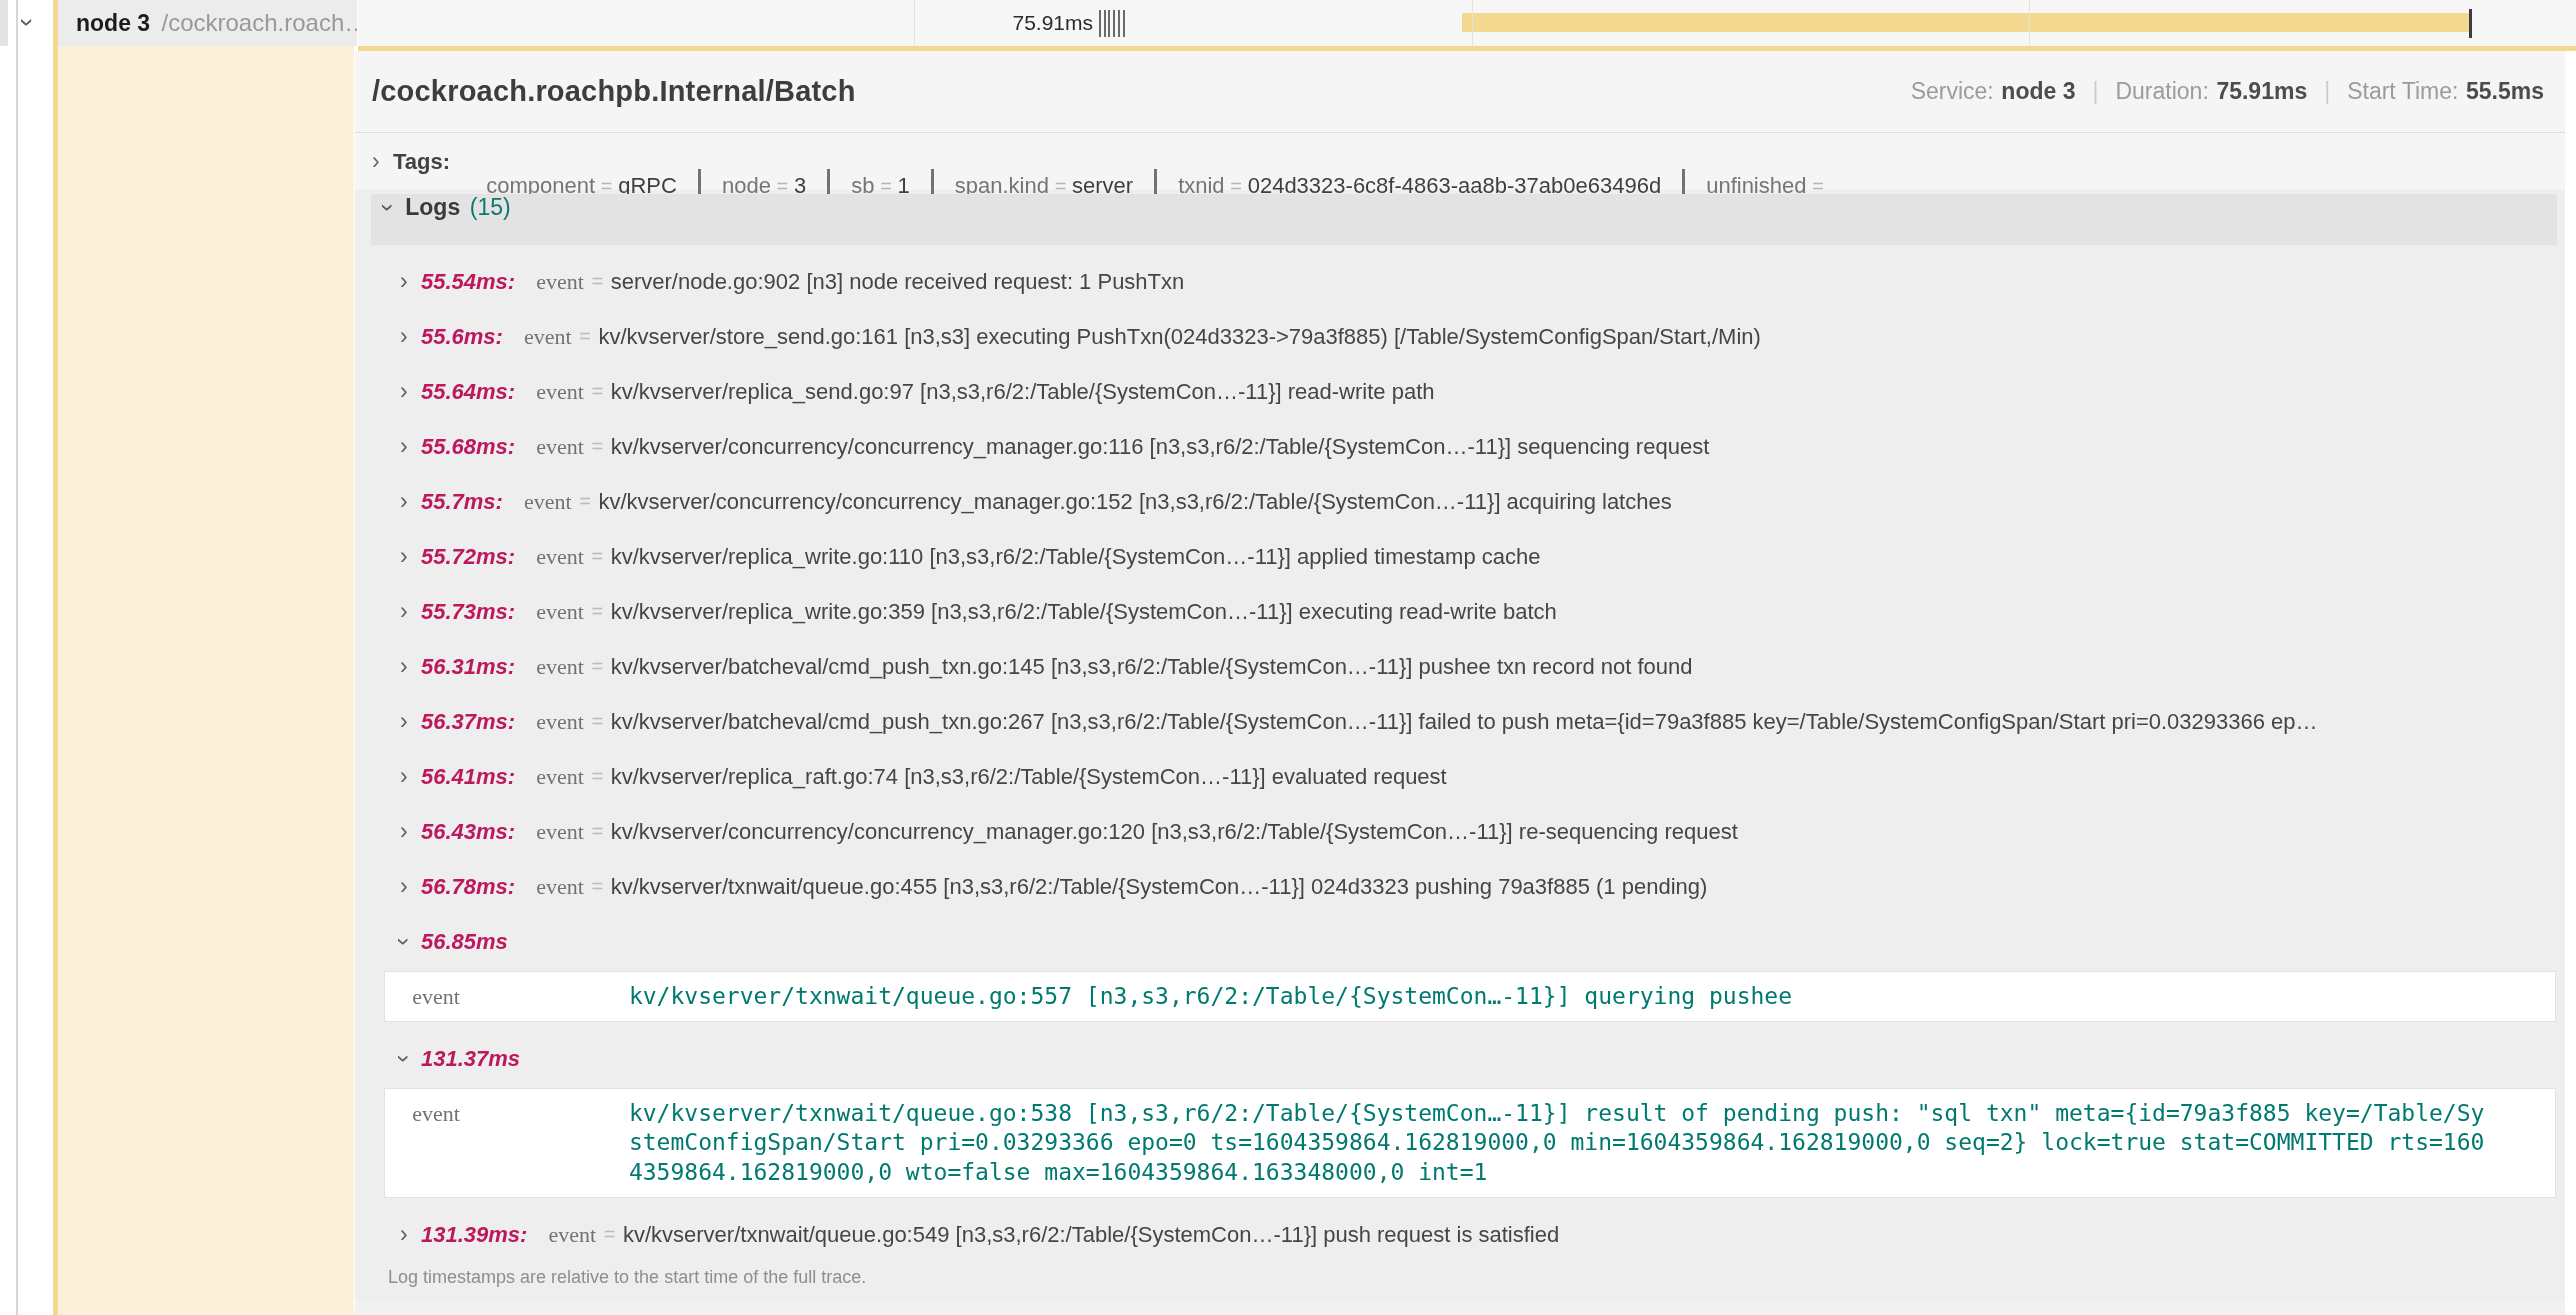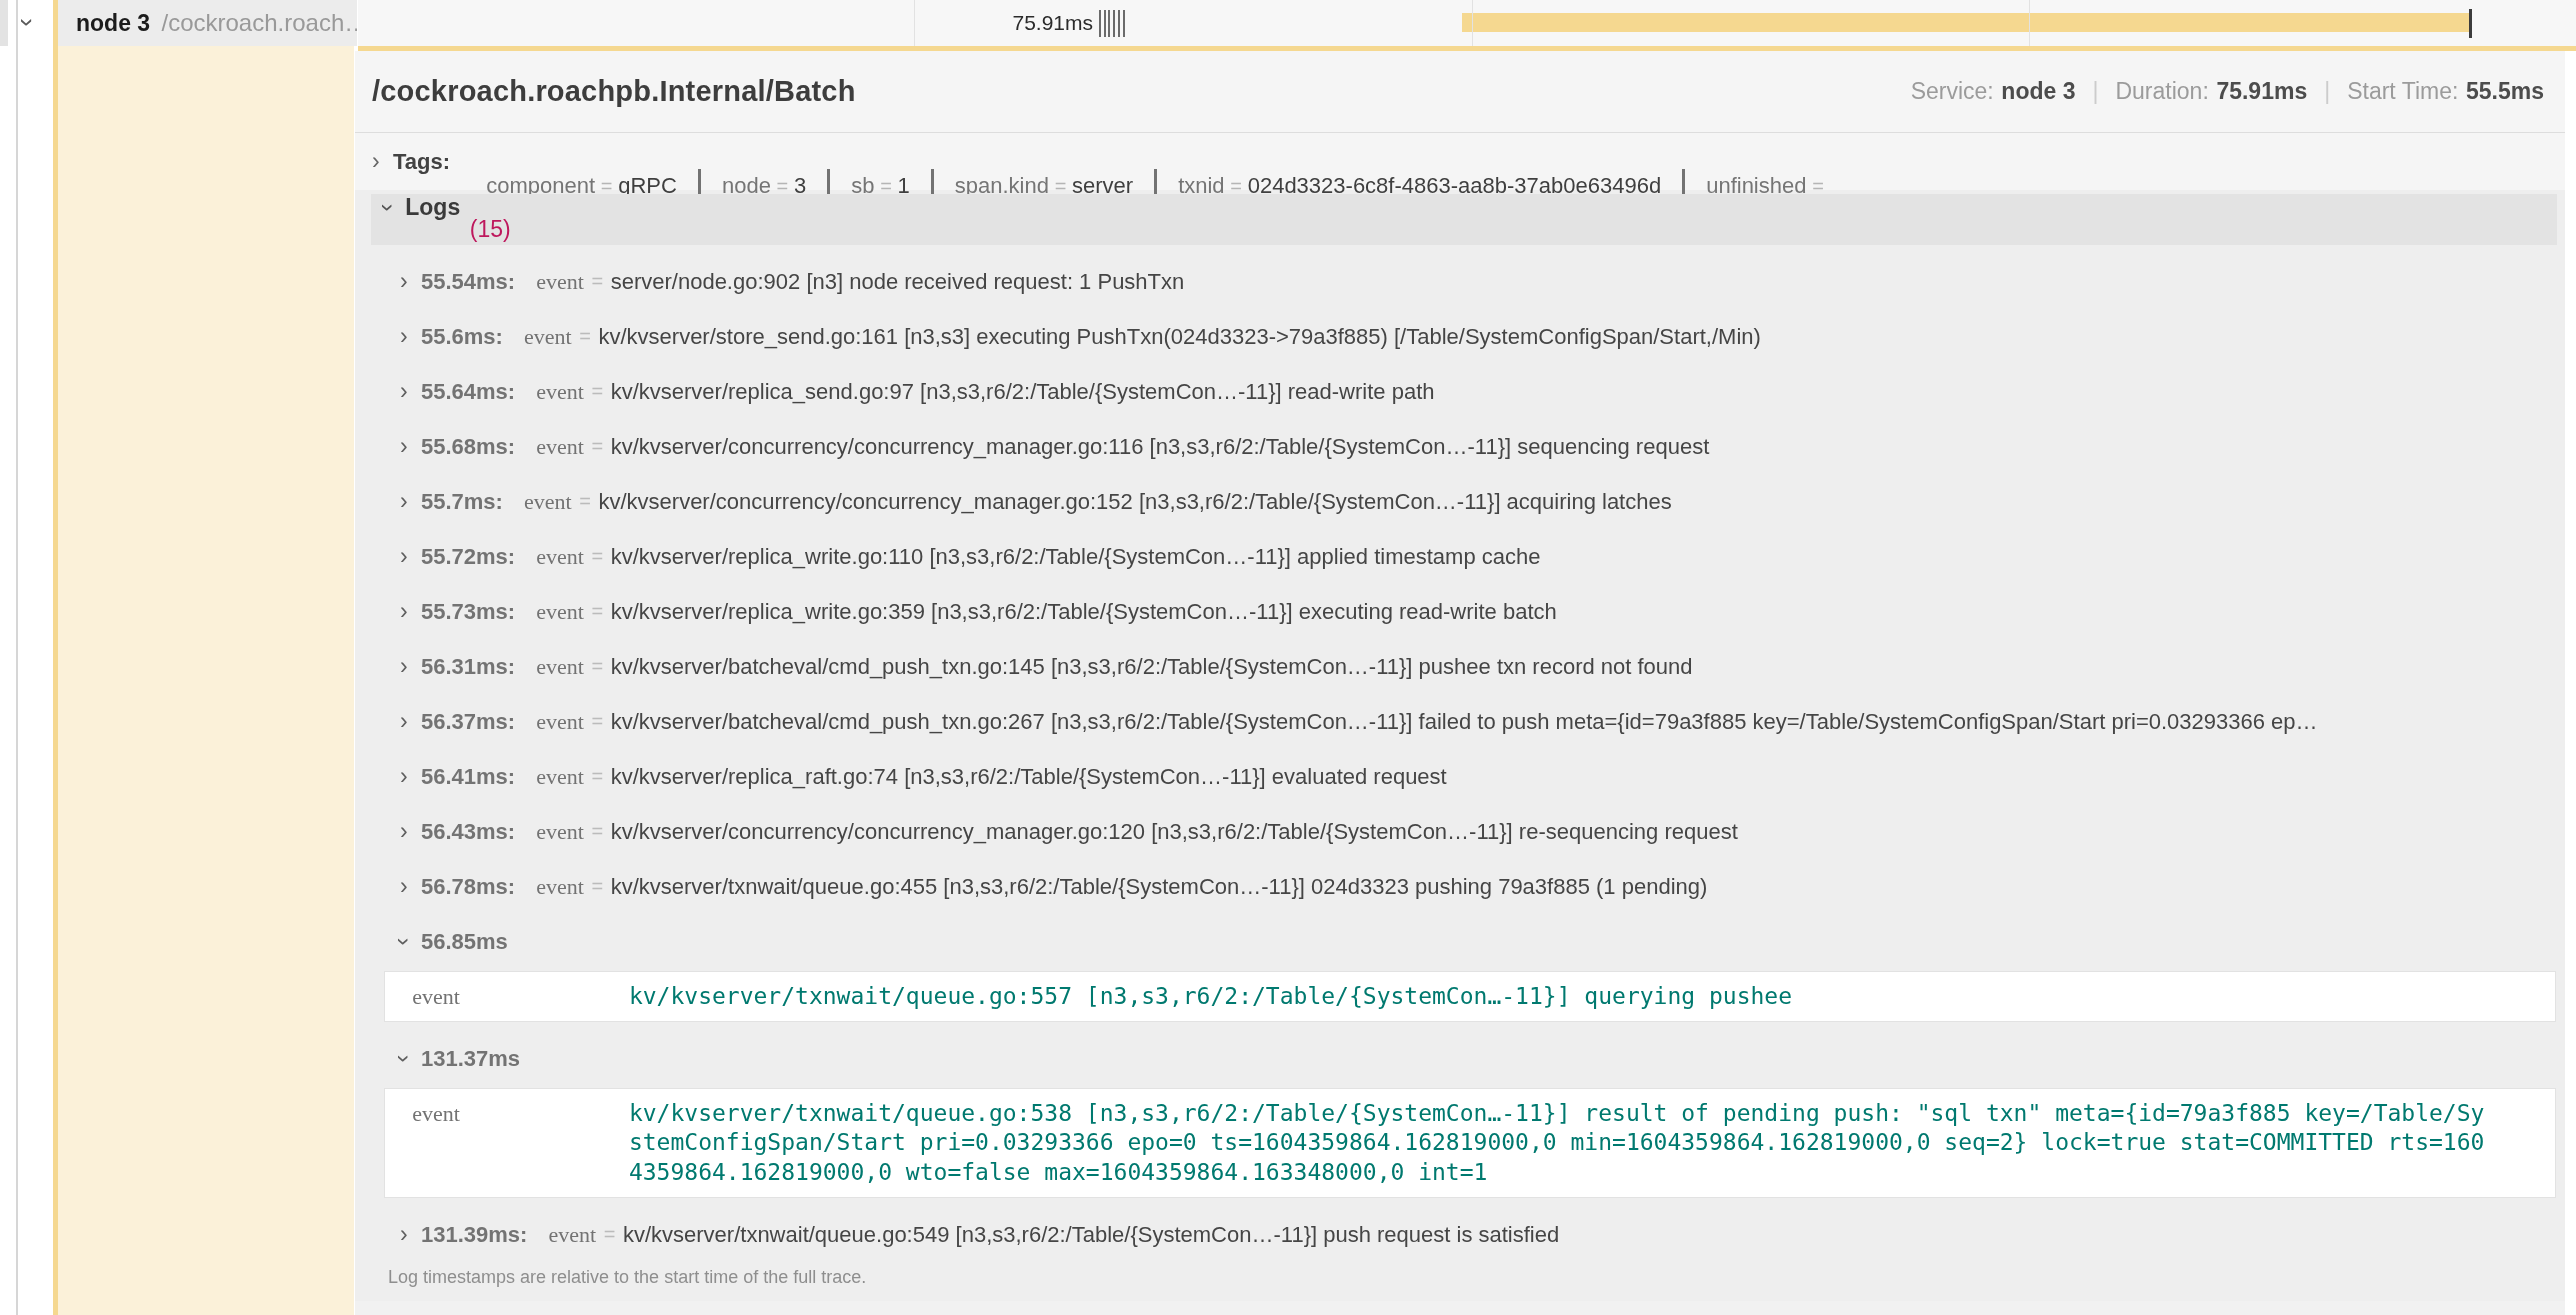--- a/index.html
+++ b/index.html
@@ -48,28 +48,28 @@
   .tag-item + .tag-item{border-left:3px solid #737373;}
   .tag-key{color:#757575;}
   .tag-eq{color:#b5b5b5;margin:0 5.7px;font-size:20px;}
   .tag-val{color:#3f3f3f;}
 
   .logs-section{margin:3.8px 7.6px 0 16px;display:flex;flex-direction:column;flex:1;min-height:0;}
   .logs-header{height:51px;background:#e3e3e3;display:flex;align-items:flex-start;padding-left:13.3px;
     font-size:23px;color:#3a3a3a;}
   .logs-header .chev{font-size:23px;color:#555;margin-right:13.3px;transform:rotate(90deg);display:inline-block;}
   .logs-title{font-weight:bold;margin-right:9.5px;}
-  .logs-count{color:#be185d;font-weight:normal;margin-top:22px;}
+  .logs-count{color:#0f766e;font-weight:normal;}
   .log-list{padding-top:9.5px;flex:1;overflow:hidden;}
 
   .log-row{height:55px;display:flex;align-items:center;padding-left:29px;font-size:22px;
     white-space:nowrap;overflow:hidden;}
   .log-row .chev{font-size:23px;color:#5f5f5f;margin-right:13.3px;flex:0 0 auto;display:inline-block;}
   .log-row .chev.open{transform:rotate(90deg);}
-  .log-ts{font-weight:bold;color:#737373;margin-right:21px;}
+  .log-ts{font-weight:bold;color:#be185d;margin-right:21px;font-style:italic;}
   .log-fld{color:#737373;margin-right:7.6px;font-family:Liberation Serif, serif;}
   .log-eq{color:#bbbbbb;margin-right:7.6px;font-size:20px;}
   .log-val{color:#454545;}
 
   .log-detail{background:#ffffff;border:1px solid #e2e2e2;margin:1.9px 1.9px 9.5px 13.3px;
     display:flex;align-items:flex-start;padding:9.5px 0;}
   .log-detail .log-fld{flex:0 0 209px;padding-left:27px;font-size:22px;line-height:29.6px;}
   .log-mono{margin:0;font-family:"DejaVu Sans Mono","Liberation Mono",monospace;
     font-size:23px;line-height:29.6px;color:#00796f;white-space:pre-wrap;word-break:break-all;width:1869px;}
 

